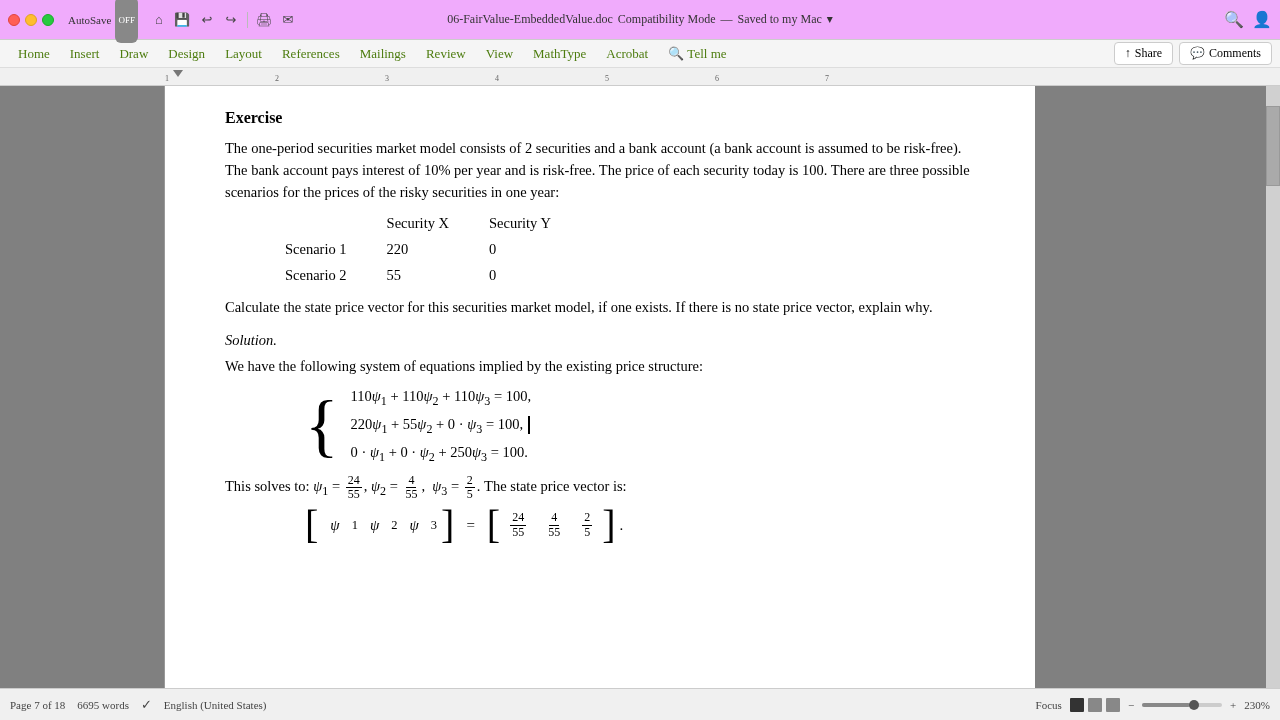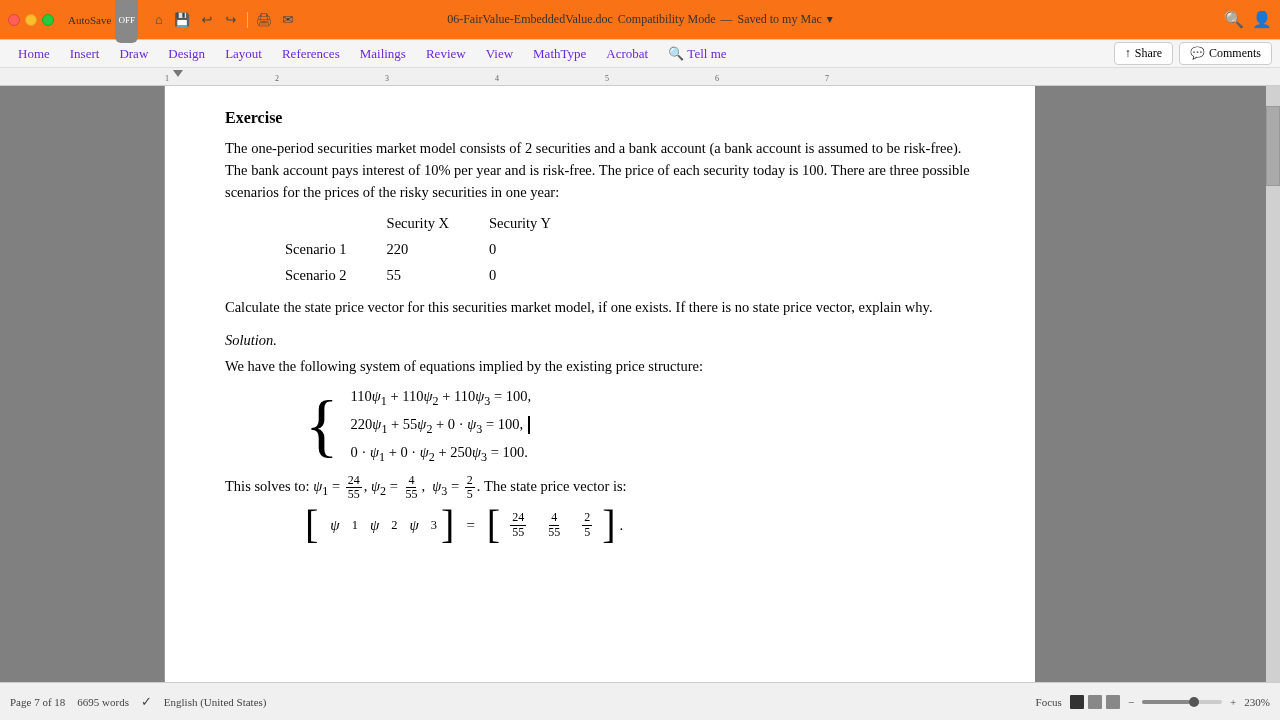--- a/index.html
+++ b/index.html
@@ -8,21 +8,21 @@
       font-family: 'Times New Roman', Times, serif;
       width: 1280px;
       height: 720px;
       overflow: hidden;
       display: flex;
       flex-direction: column;
     }
 
     
     .title-bar {
-      background: #f97316;
+      background: #f0abfc;
       height: 40px;
       display: flex;
       align-items: center;
       padding: 0 8px;
       gap: 6px;
       border-bottom: 1px solid #ccc;
       position: relative;
     }
     .traffic-lights {
       display: flex;
@@ -91,21 +91,21 @@
       height: 28px;
       display: flex;
       align-items: center;
       padding: 0 8px;
       gap: 0;
       border-bottom: 1px solid #ddd;
     }
     .menu-item {
       padding: 3px 10px;
       font-size: 13px;
-      color: #6d28d9;
+      color: #4d7c0f;
       cursor: pointer;
       border-radius: 3px;
     }
 
     .menu-right {
       margin-left: auto;
       display: flex;
       align-items: center;
       gap: 6px;
     }
@@ -332,21 +332,21 @@
       width: 2px;
       height: 18px;
       background: #000;
       vertical-align: middle;
       margin: 0 1px;
     }
 
     
     .status-bar {
       background: #f0f0f0;
-      height: 38px;
+      height: 32px;
       display: flex;
       align-items: center;
       padding: 7px 10px;
       font-size: 11px;
       color: #444;
       border-top: 1px solid #ccc;
       gap: 12px;
     }
     .status-right {
       margin-left: auto;

